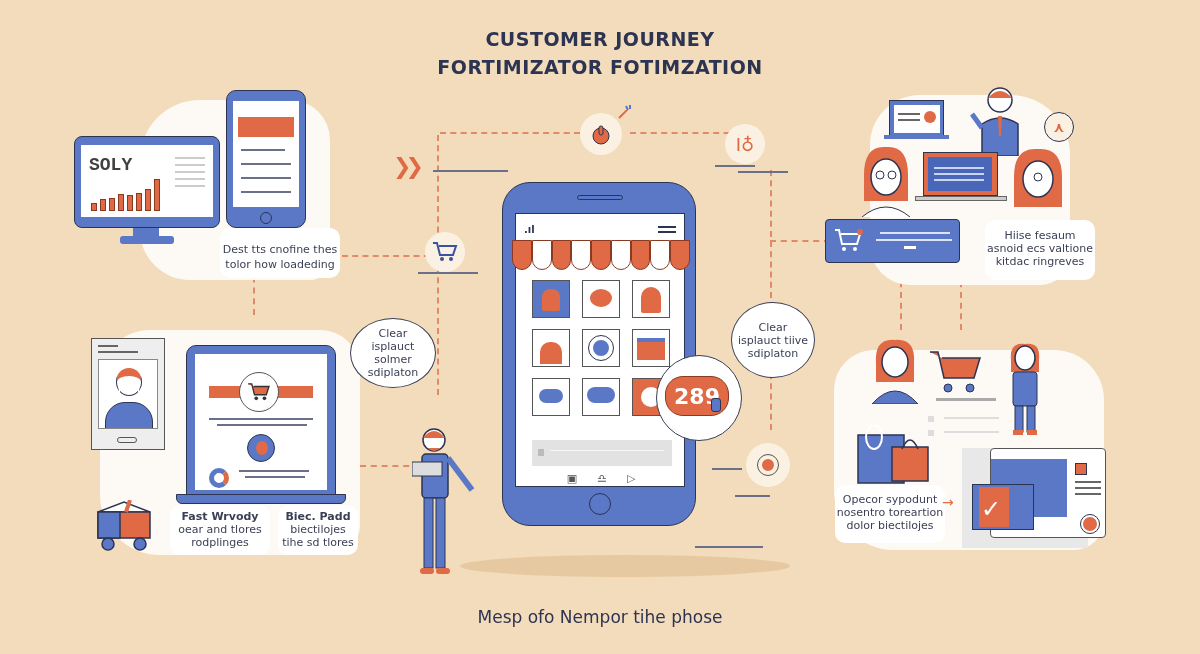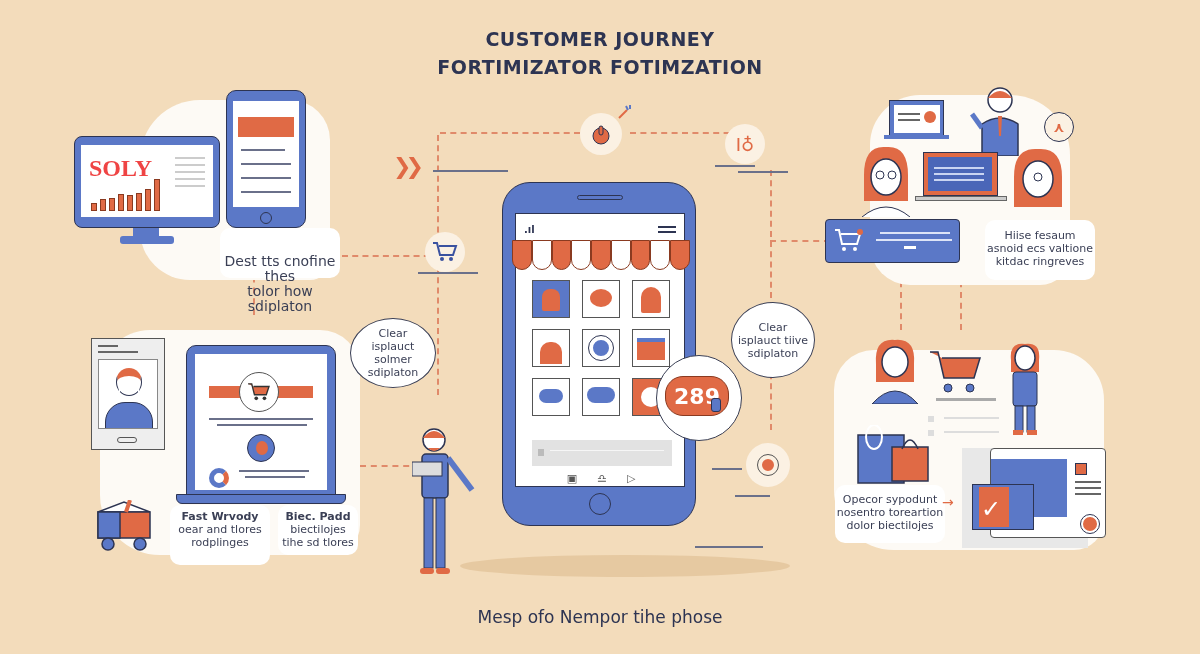--- a/index.html
+++ b/index.html
@@ -62,29 +62,29 @@
   <svg width="26" height="22" viewBox="0 0 26 22">
       <path d="M1 2h4l3 12h13l3-9H7" fill="none" stroke="#3a52a0" stroke-width="2"></path>
       <circle cx="10" cy="18" r="2" fill="#3a52a0"></circle>
       <circle cx="19" cy="18" r="2" fill="#3a52a0"></circle>
     </svg>
 </div>
 <div class="line" style="left:418px; top:272px; width:60px; height:1.5px;"></div>
 
 <div class="blob" style="left:140px; top:100px; width:190px; height:180px; border-radius:60px 40px 20px 50px;"></div>
 <div class="card" style="left:220px; top:228px; width:120px; height:50px;">
-  <div class="caption" style="margin-top:26px; font-size:14px;">
+  <div class="caption" style="margin-top:14px; font-size:11px;">
     <div>Dest tts cnofine thes</div>
-    <div>tolor how sdiplaton</div>
+    <div>tolor how loadeding</div>
   </div>
 </div>
 
 <div class="abs" style="left:74px; top:136px; width:146px; height:92px; background:#5b78c7; border-radius:8px; border:1.5px solid #2d3452;">
   <div style="position:absolute; left:6px; top:8px; width:132px; height:72px; background:#fff;">
-    <div style="position:absolute; left:8px; top:10px; font-family:Liberation Serif, serif; font-weight:bold; font-size:24px; color:#ef4444;">SOLY</div>
+    <div style="position:absolute; left:8px; top:10px; font-family:Liberation Mono, monospace; font-weight:bold; font-size:18px; color:#404040;">SOLY</div>
     <div style="position:absolute; left:10px; bottom:6px; display:flex; align-items:flex-end; gap:3px;">
       <div style="width:6px; height:8px; background:#e06a45; border:1px solid #8a3a20;"></div>
       <div style="width:6px; height:12px; background:#e06a45; border:1px solid #8a3a20;"></div>
       <div style="width:6px; height:13px; background:#e06a45; border:1px solid #8a3a20;"></div>
       <div style="width:6px; height:17px; background:#e06a45; border:1px solid #8a3a20;"></div>
       <div style="width:6px; height:16px; background:#e06a45; border:1px solid #8a3a20;"></div>
       <div style="width:6px; height:18px; background:#e06a45; border:1px solid #8a3a20;"></div>
       <div style="width:6px; height:22px; background:#e06a45; border:1px solid #8a3a20;"></div>
       <div style="width:6px; height:32px; background:#e06a45; border:1px solid #8a3a20;"></div>
     </div>
@@ -149,21 +149,21 @@
   <svg width="60" height="52" viewBox="0 0 60 52">
       <path d="M4 12 L30 2 L56 12 Z" fill="#fff" stroke="#2d3452" stroke-width="1.5"></path>
       <rect x="4" y="12" width="52" height="26" fill="#e06a45" stroke="#2d3452" stroke-width="1.5"></rect>
       <rect x="4" y="12" width="22" height="26" fill="#5b78c7" stroke="#2d3452" stroke-width="1.5"></rect>
       <line x1="36" y1="0" x2="32" y2="12" stroke="#e06a45" stroke-width="4"></line>
       <circle cx="14" cy="44" r="6" fill="#5b78c7" stroke="#2d3452" stroke-width="1.5"></circle>
       <circle cx="46" cy="44" r="6" fill="#5b78c7" stroke="#2d3452" stroke-width="1.5"></circle>
     </svg>
 </div>
 
-<div class="card" style="left:170px; top:505px; width:100px; height:60px;">
+<div class="card" style="left:170px; top:505px; width:100px; height:50px;">
   <div class="caption" style="margin-top:5px; font-size:11px; line-height:13px;">
     <div style="font-weight:bold;">Fast Wrvody</div>
     <div>oear and tlores</div>
     <div>rodplinges</div>
   </div>
 </div>
 <div class="card" style="left:278px; top:505px; width:80px; height:50px;">
   <div class="caption" style="margin-top:5px; font-size:11px; line-height:13px;">
     <div style="font-weight:bold;">Biec. Padd</div>
     <div>biectilojes</div>

